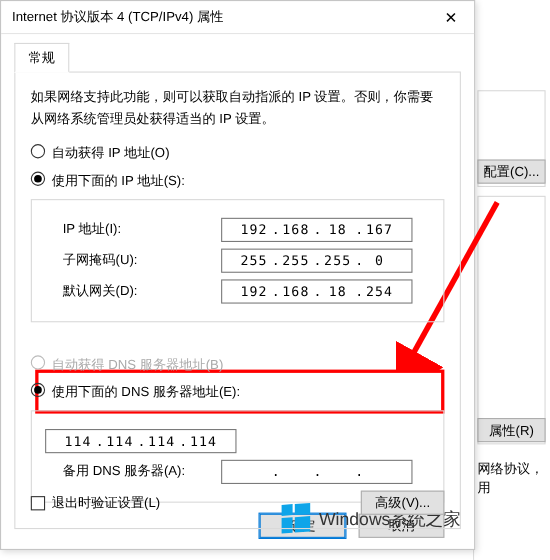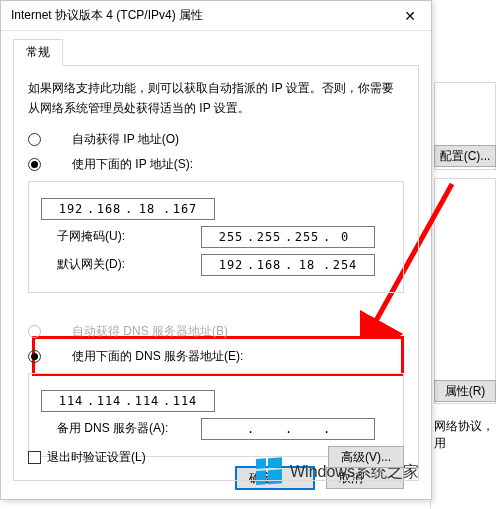--- a/index.html
+++ b/index.html
@@ -101,24 +101,23 @@
   }
 
   .group {
     border: 1px solid #d9d9d9;
     padding: 10px 12px 10px 12px;
     margin-bottom: 12px;
     position: relative;
   }
 
   .radio-row {
-    display: flex; align-items: center;
+    display: flex; 
     margin: 4px 0 8px 0;
     font-size: 12px;
-    gap: 25px;
   }
   .radio {
     width: 13px; height: 13px;
     border: 1px solid #333;
     border-radius: 50%;
     margin-right: 6px;
     position: relative;
     flex: 0 0 13px;
   }
   .radio.checked::after {
@@ -167,20 +166,21 @@
     background: #fff;
   }
 
   .btn {
     border: 1px solid #adadad;
     background: #e1e1e1;
     height: 22px;
     padding: 0 12px;
     line-height: 20px;
     font-size: 12px;
+    text-align: center;
   }
 
   .footer {
     position: absolute;
     right: 27px; bottom: 10px;
     display: flex; gap: 12px;
   }
   .footer .btn { width: 78px; }
   .footer .btn.primary { border: 1px solid #0078d7; outline: 1px solid #0078d7; }
 
@@ -257,20 +257,21 @@
           <div class="radio"></div>
           <span class="label">自动获得 IP 地址(O)</span>
         </div>
         <div class="radio-row">
           <div class="radio checked"></div>
           <span class="label">使用下面的 IP 地址(S):</span>
         </div>
 
         <div class="group">
           <div class="field-row">
+            <div class="field-label">IP 地址(I):</div>
             <div class="ip-input">
               <span class="oct">192</span>
                   <span class="dot">.</span>
               <span class="oct">168</span>
                   <span class="dot">.</span>
               <span class="oct">18</span>
                   <span class="dot">.</span>
               <span class="oct">167</span>
             </div>
           </div>

